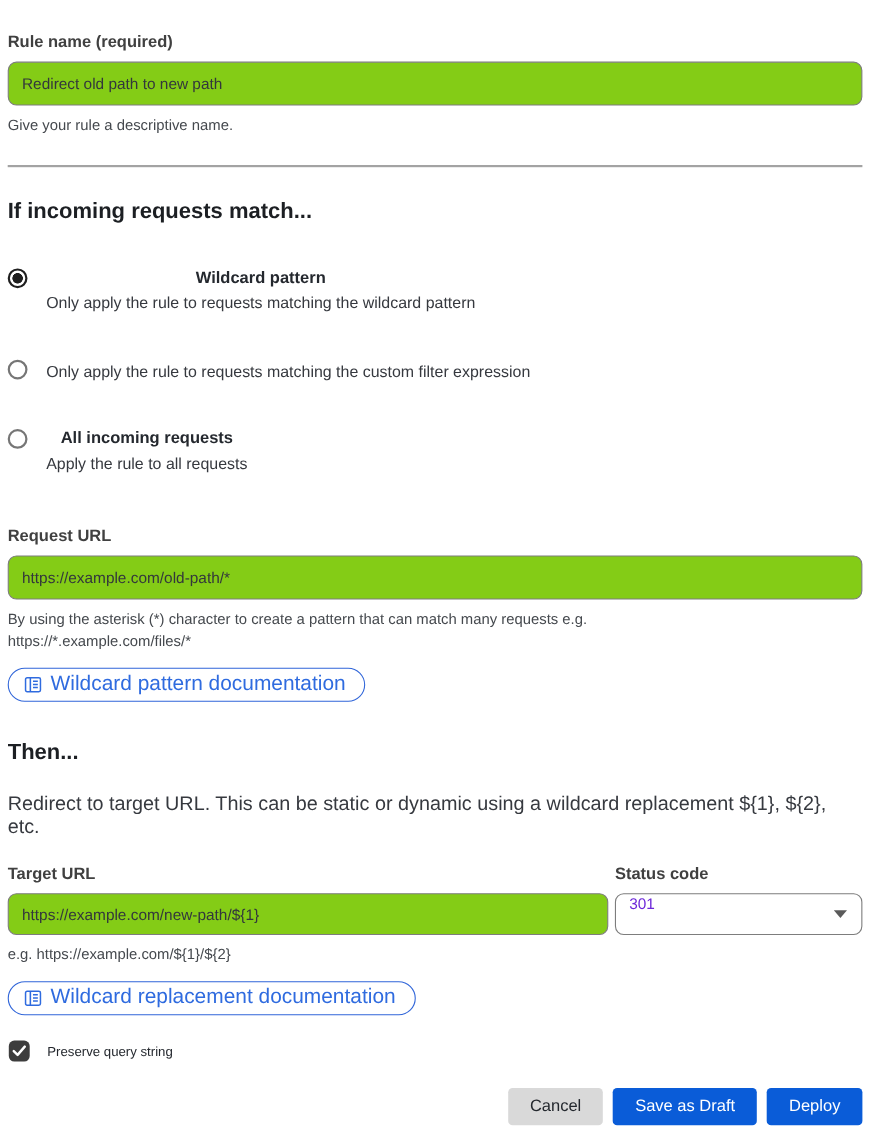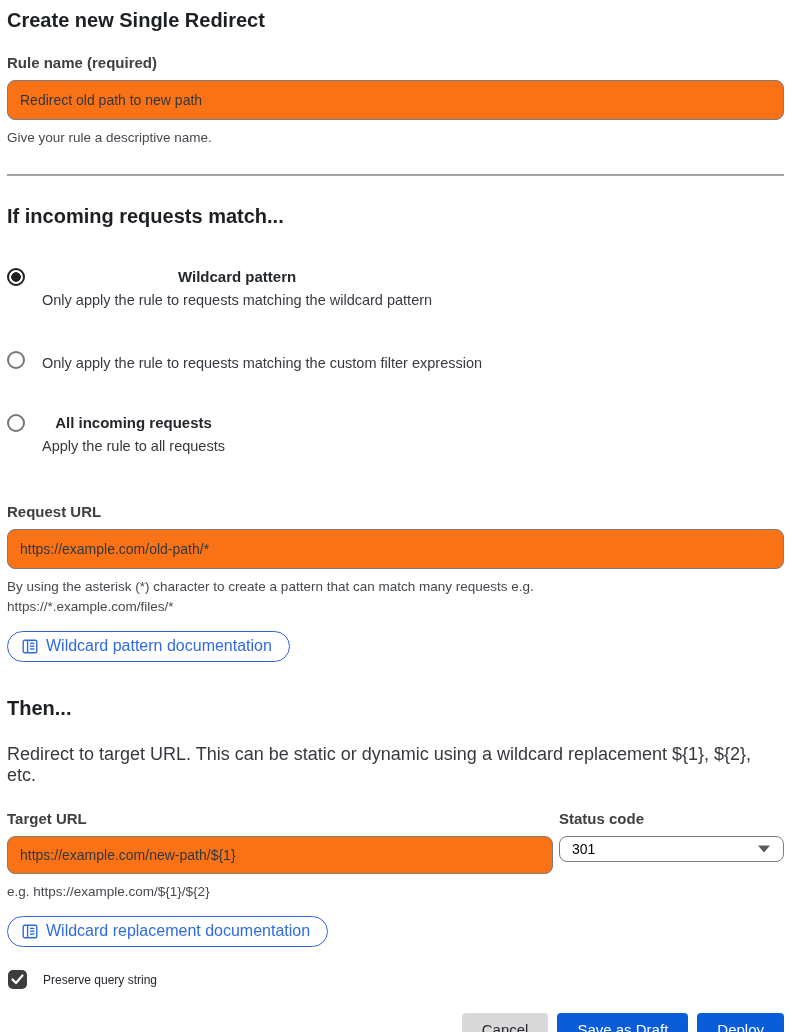--- a/index.html
+++ b/index.html
@@ -20,21 +20,21 @@
   }
 
   .rule-name-label { margin-top: 22px; font-weight: 600; }
 
   input.text-input {
     display: block; width: 100%; height: 40px;
     margin-top: 8px; padding: 0 12px;
     font-family: "Liberation Sans", sans-serif;
     font-size: 14px; color: #33373c;
     border: 1px solid #7d7d7d; border-radius: 8px;
-    background: #f97316; outline: none;
+    background: #84cc16; outline: none;
   }
   .rule-name-input { width: 389px; }
 
   .helper-text {
     margin-top: 8px; font-size: 13.5px; line-height: 20px; color: #45494e;
   }
 
   hr.divider {
     margin-top: 26px; border: none; border-top: 2px solid #a3a3a3;
   }
@@ -59,37 +59,37 @@
   .radio-label { font-size: 15px; font-weight: 700; color: #24282e; line-height: 20px; }
   .radio-desc { margin-top: 3px; font-size: 14.5px; color: #36393f; line-height: 20px; }
 
   .request-url-label { margin-top: 47px; }
   .full-input { width: 777px; height: 38px; }
 
   .doc-button {
     display: inline-flex; align-items: center; gap: 8px;
     margin-top: 14px; padding: 5px 17px 6px 14px;
     background: #fff; border: 1px solid #3166d9; border-radius: 999px;
-    color: #2f6bdf; font-size: 16px; font-family: "Liberation Sans", sans-serif;
+    color: #2f6bdf; font-size: 19px; font-family: "Liberation Sans", sans-serif;
     cursor: pointer; line-height: 18px;
   }
   .doc-button svg { display: block; }
 
   .then-heading { margin-top: 35px; }
   .then-description { margin-top: 25px; font-size: 18px; color: #36393f; line-height: 21px; }
 
   .target-row { display: flex; gap: 6px; margin-top: 24px; }
   .target-col { flex: 1 1 auto; }
   .status-col { flex: 0 0 225px; }
 
   .select-box {
-    position: relative; display: flex; align-items: center;
-    margin-top: 8px; height: 26px; padding: 0 12px;
+    position: relative; display: flex; align-items: flex-start;
+    margin-top: 8px; height: 38px; padding: 0 12px;
     border: 1px solid #7d7d7d; border-radius: 8px;
-    font-size: 14px; color: #000000; background: #fff; cursor: pointer;
+    font-size: 14px; color: #6d28d9; background: #fff; cursor: pointer;
   }
   .select-caret {
     position: absolute; right: 13px; top: 50%; transform: translateY(-50%);
     width: 0; height: 0;
     border-left: 6px solid transparent; border-right: 6px solid transparent;
     border-top: 7px solid #5a5a5a;
   }
 
   .checkbox-row { display: flex; align-items: center; margin-top: 23px; cursor: pointer; }
   .checkbox-box {
@@ -108,21 +108,20 @@
     padding: 8px 20px; border-radius: 4px; border: none; cursor: pointer;
   }
   .btn-secondary { background: #d9d9d9; color: #24282e; }
   .btn-primary { background: #0a5cd8; color: #ffffff; }
 </style>
 </head>
 <body>
 
 <div class="container">
 
-  <h1 class="page-title">Create new Single Redirect</h1>
 
   <label class="field-label rule-name-label">Rule name (required)</label>
   <input class="text-input rule-name-input" type="text" value="Redirect old path to new path" style="">
   <div class="helper-text">Give your rule a descriptive name.</div>
 
   <hr class="divider">
 
   <h2 class="section-heading match-heading">If incoming requests match...</h2>
 
   <div class="radio-group">

